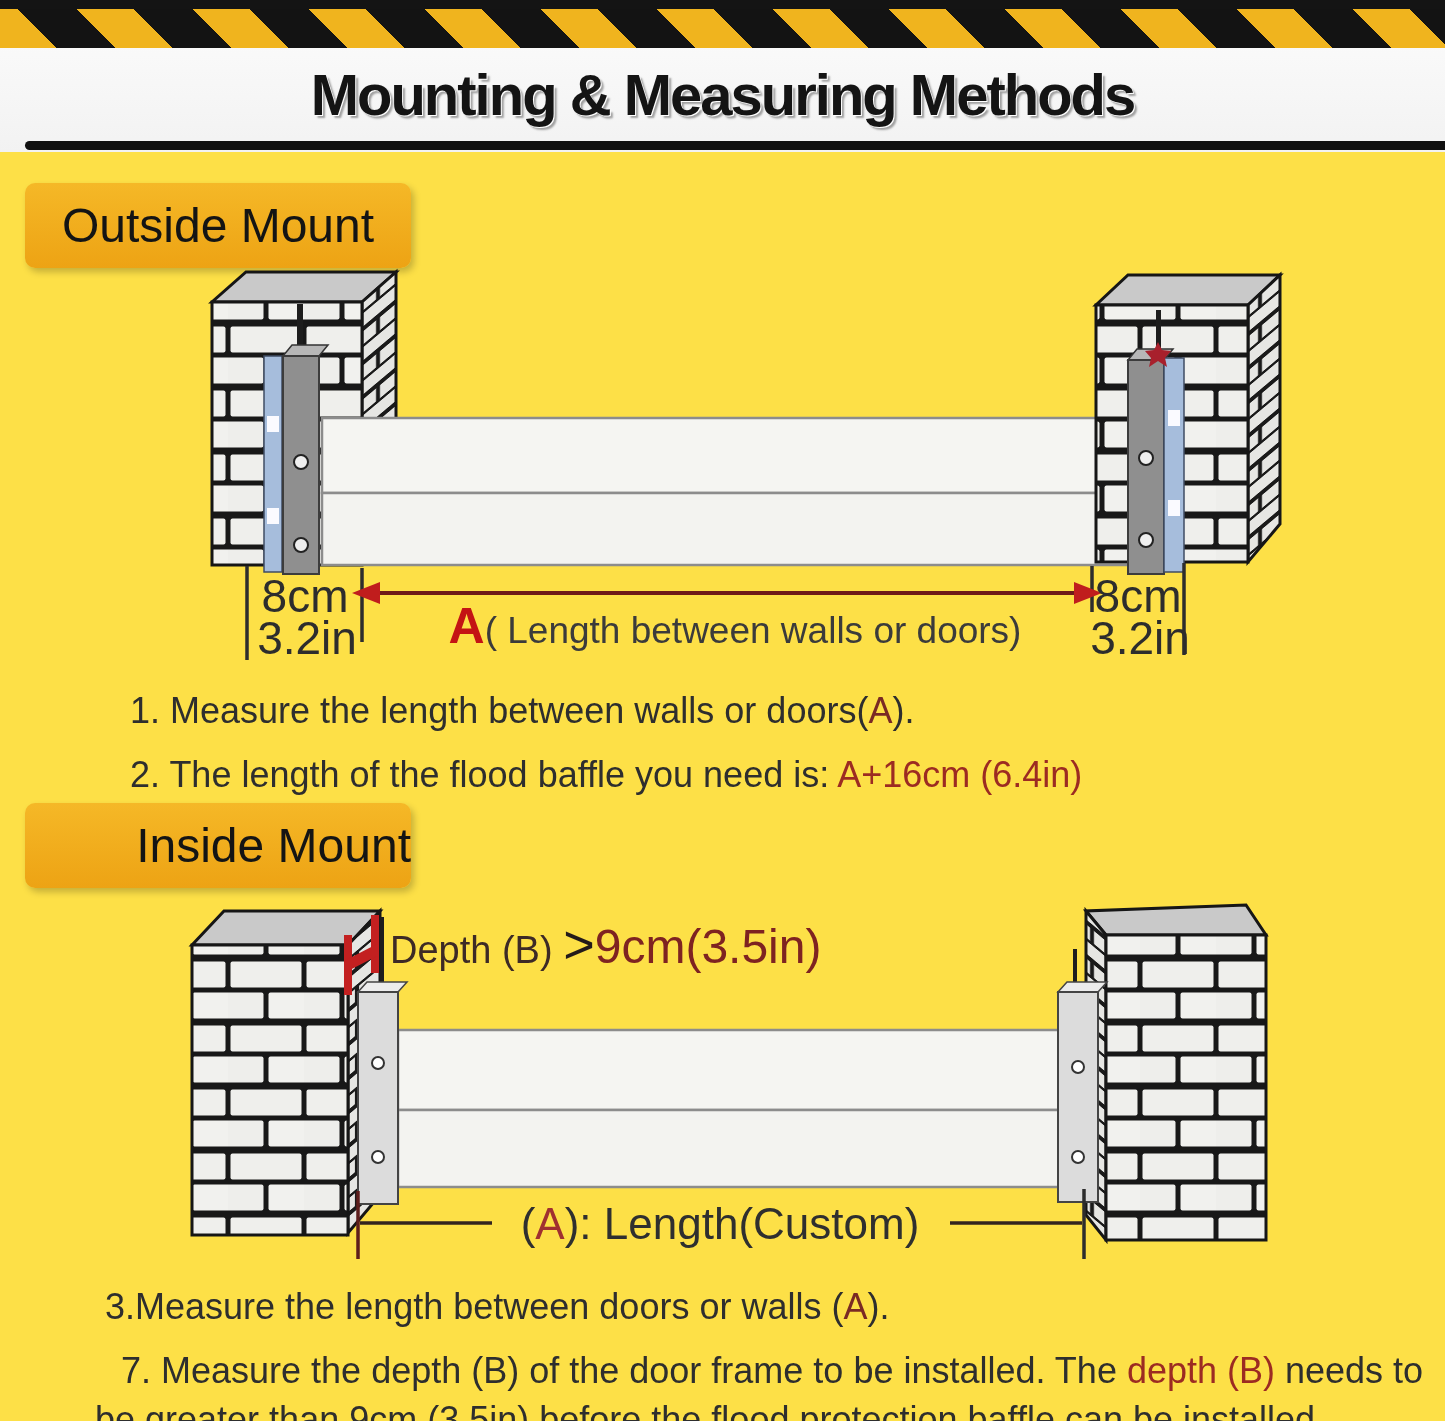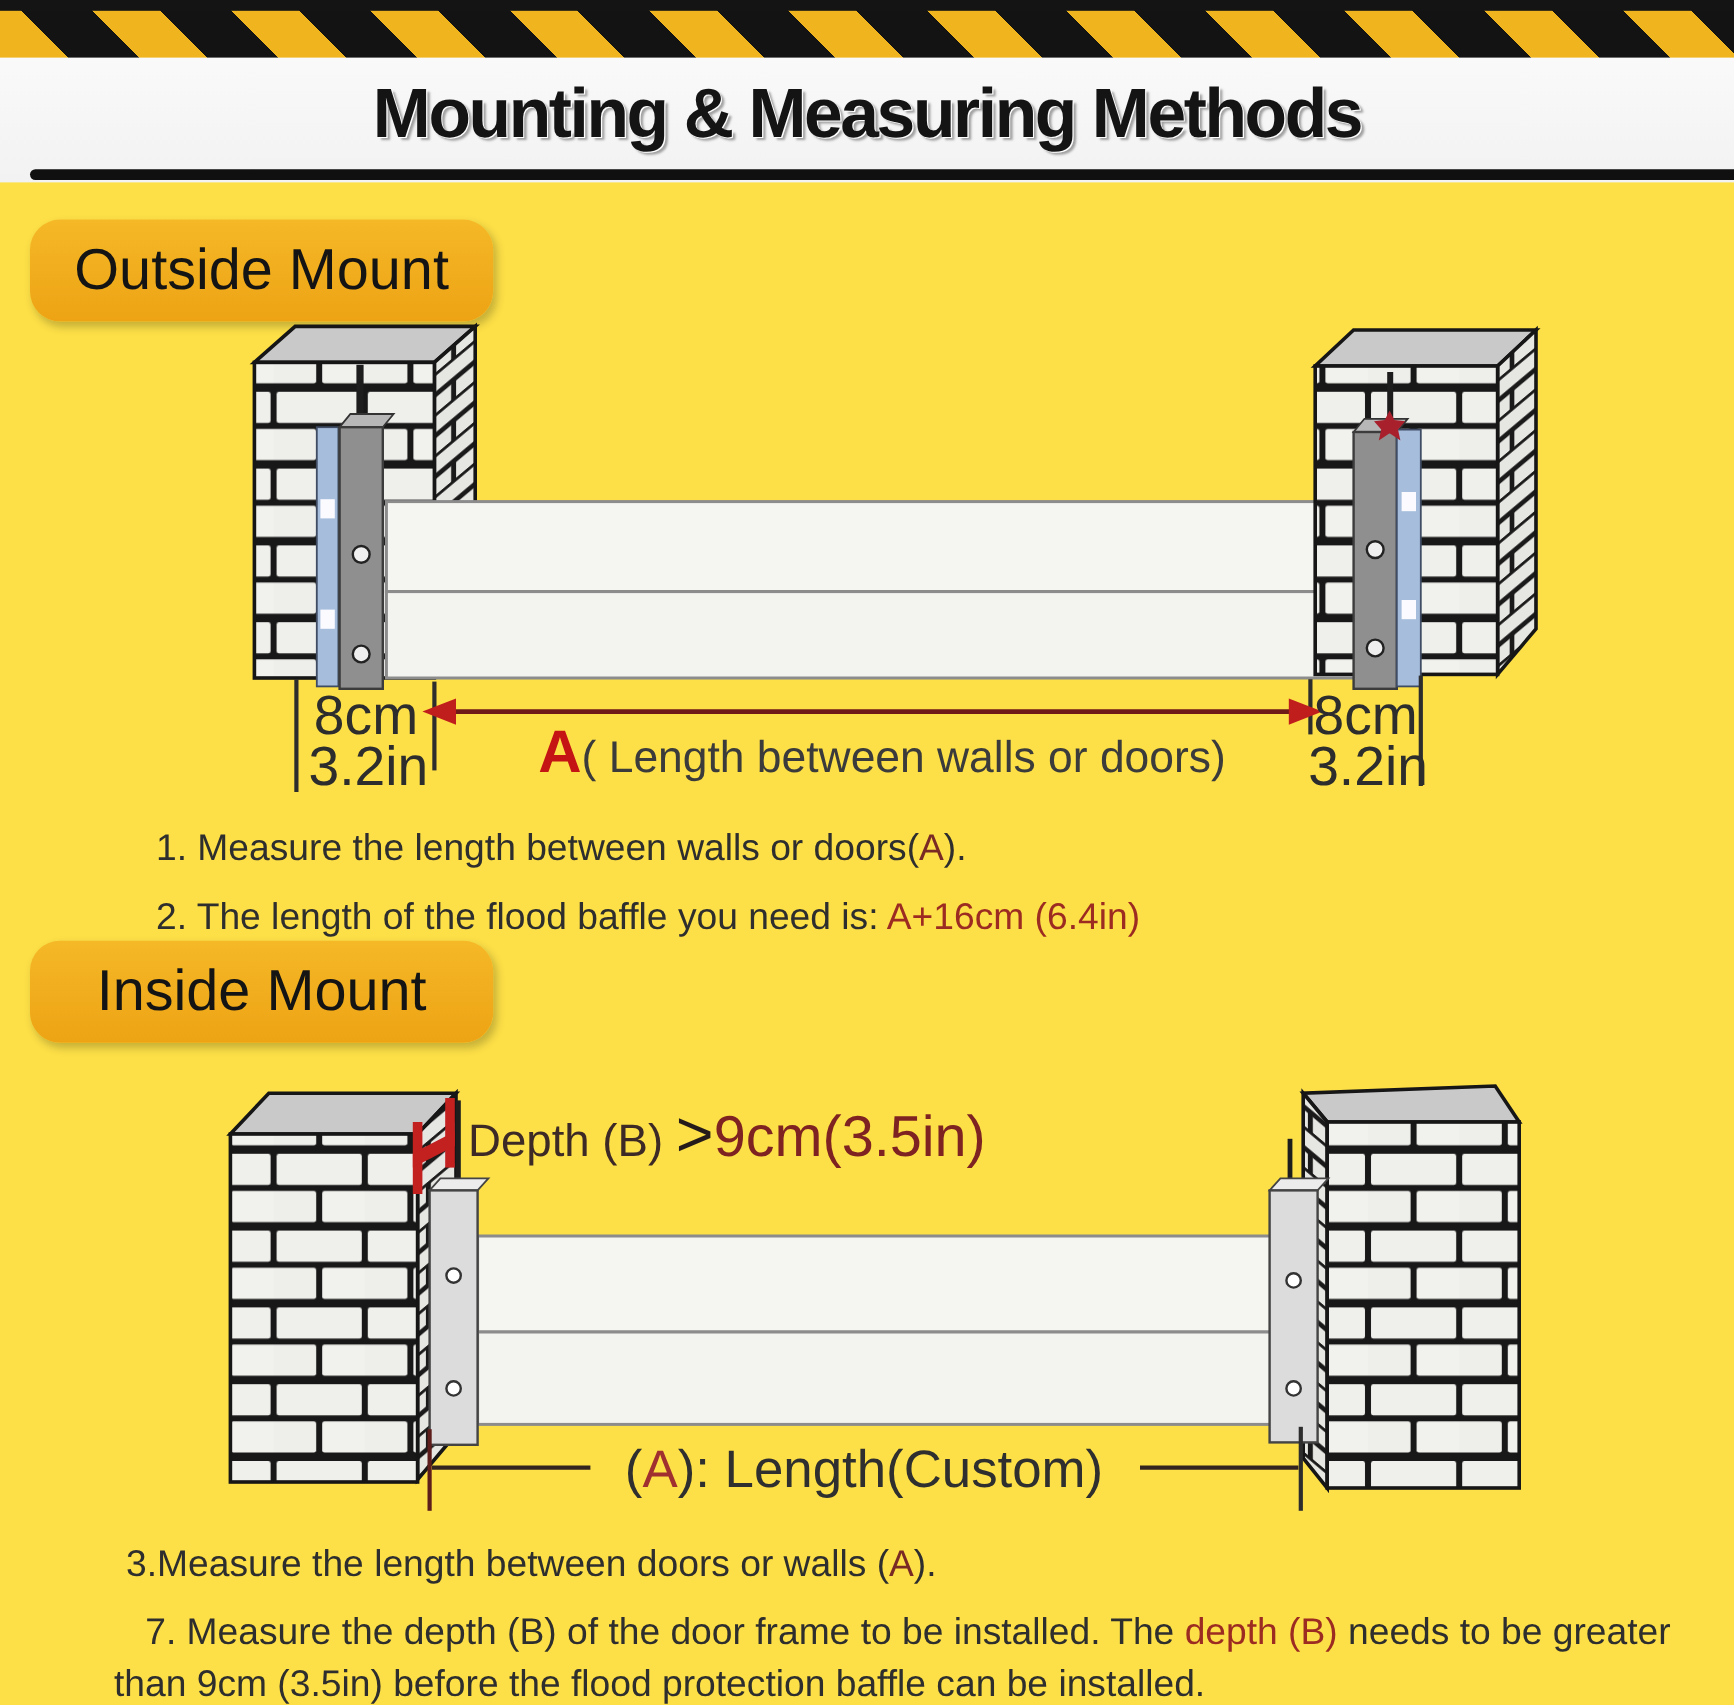--- a/index.html
+++ b/index.html
@@ -14,33 +14,33 @@
       background:repeating-linear-gradient(45deg,#f0b41e 0 40px,#131313 40px 82px); }
   .banner .titlewrap { position:absolute; left:0; top:48px; width:100%; height:93px;
       display:flex; align-items:center; justify-content:center; }
   .banner h1 { font-size:58px; font-weight:700; letter-spacing:-2px; color:#141414;
       text-shadow:1px 1px 0 #ffffff, 3px 3px 2px rgba(0,0,0,0.35); white-space:nowrap; }
   .banner .underbar { position:absolute; left:25px; top:141px; width:1420px; height:9px;
       background:#101010; border-radius:6px 0 0 6px; }
 
   
   .badge { position:absolute; left:25px; width:386px; height:85px;
-      background:linear-gradient(#f5b827,#eda314); border-radius:25px;
+      background:linear-gradient(#f5b827,#eda314); border-radius:10px;
       box-shadow:3px 4px 7px rgba(0,0,0,0.22);
       display:flex; align-items:center; justify-content:center;
       font-size:48px; color:#141414; }
   .badge.outside { top:183px; }
-  .badge.inside  { top:784px; }
+  .badge.inside  { top:803px;justify-content:flex-end; }
 
   svg.diagram { position:absolute; left:0; display:block; }
   #svg1 { top:260px; }
   #svg2 { top:895px; }
 
   
-  .steps { position:absolute; color:#2e2e2e; font-size:31px; line-height:1.38; }
+  .steps { position:absolute; color:#2e2e2e; font-size:36px; line-height:1.38; }
   .steps-outside { left:130px; top:686px; width:1280px; }
   .steps-outside p + p { margin-top:14px; }
   .steps-inside { left:95px; top:1282px; width:1335px; }
   .steps-inside .s1 { margin-left:10px; }
   .steps-inside .s2 { margin-top:14px; text-indent:26px; }
   .red  { color:#9c2b22; }
   .marA { color:#7a2a24; }
 
   .svgtext { font-family:"Liberation Sans","DejaVu Sans",sans-serif; }
 </style>

